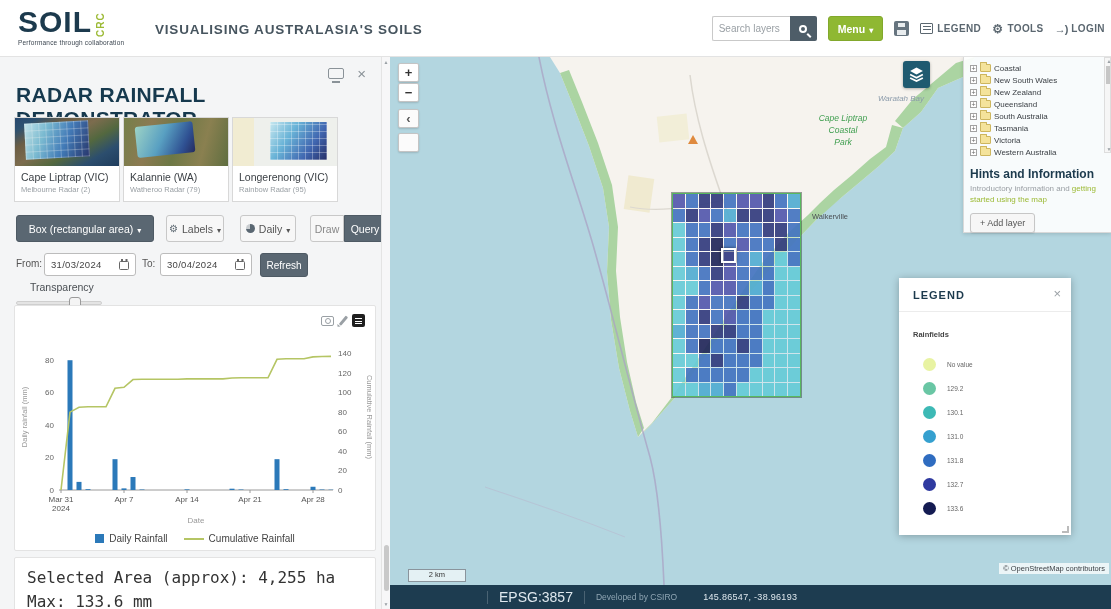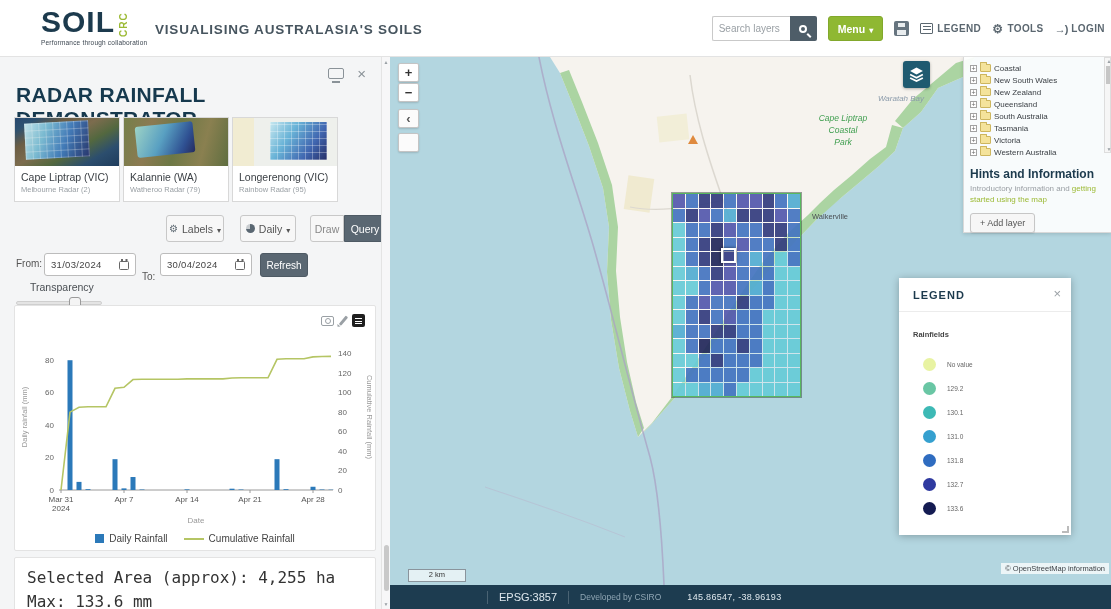--- a/index.html
+++ b/index.html
@@ -1,21 +1,21 @@
 <!DOCTYPE html>
 <html><head>
 <meta charset="utf-8">
 <style>
   * { margin:0; padding:0; box-sizing:border-box; }
   html,body { width:1111px; height:609px; font-family:"Liberation Sans", sans-serif; background:#fff; overflow:hidden; }
   #app { position:relative; width:1111px; height:609px; overflow:hidden; background:#fff; }
 
   
   #header { position:absolute; left:0; top:0; width:1111px; height:57px; background:#fff; border-bottom:1px solid #e3e3e3; z-index:40; }
-  .logo-wrap { position:absolute; left:18px; top:7px;margin-left:23px; }
+  .logo-wrap { position:absolute; left:18px; top:7px; }
   .logo-row { display:flex; align-items:flex-start; }
   .logo-main { font-size:30px; font-weight:800; color:#1c3a4d; letter-spacing:1px; line-height:1; }
   .logo-sub { writing-mode:vertical-rl; transform:rotate(180deg); font-size:10px; font-weight:700; color:#9cba35; letter-spacing:1px; margin-left:3px; height:30px; }
   .logo-tagline { font-size:6.5px; color:#3c4650; margin-top:2px; letter-spacing:0.2px; }
   .app-title { position:absolute; left:155px; top:22px; font-size:13.5px; font-weight:700; color:#47555f; letter-spacing:0.8px; }
   .header-right { position:absolute; right:6px; top:0; height:57px; display:flex; align-items:center; gap:11px; }
   .search-wrap { display:flex; align-items:stretch; height:25px; }
   .search-input { width:78px; border:1px solid #c9c9c9; border-right:none; border-radius:2px 0 0 2px; font-size:10px; padding:0 6px; color:#555; outline:none; }
   .search-input::placeholder { color:#9aa0a5; }
   .search-btn { width:27px; background:#4e5d68; border:none; border-radius:0 2px 2px 0; display:flex; align-items:center; justify-content:center; cursor:pointer; }
@@ -146,21 +146,21 @@
   .legend-dot { width:13px; height:13px; border-radius:50%; flex:0 0 auto; }
   .legend-val { font-size:6.5px; color:#666; }
   .legend-grip { position:absolute; right:2px; bottom:2px; width:7px; height:7px; border-right:2px solid #bbb; border-bottom:2px solid #bbb; cursor:nwse-resize; }
 
   .scalebar { position:absolute; left:18px; top:512px; width:58px; height:13px; background:rgba(255,255,255,.65); border:1.5px solid #8a949c; font-size:7.5px; color:#333; text-align:center; line-height:10px; }
   .attribution { position:absolute; right:2px; top:506px; background:rgba(255,255,255,.75); font-size:7.5px; color:#3a3f44; padding:1px 4px; }
 
   
   #statusbar { position:absolute; left:390px; top:585px; width:721px; height:24px; background:#1d3c50; display:flex; align-items:center; padding-left:86px; }
   .sb-sep { width:1px; height:13px; background:rgba(255,255,255,.2); margin:0 11px; }
-  .sb-epsg { font-size:11px; color:#dfe8ee; }
+  .sb-epsg { font-size:14px; color:#dfe8ee; }
   .sb-credit { font-size:8.5px; color:#8fa5b3; }
   .sb-coords { font-size:9px; color:#dfe8ee; margin-left:26px; letter-spacing:0.3px; }
 </style>
 </head>
 <body>
 
 <div id="app">
 
   <div id="header">
     <div class="logo-wrap">
@@ -216,20 +216,24 @@
         <div class="demo-name">Kalannie (WA)</div>
         <div class="demo-radar">Watheroo Radar (79)</div>
       </div>
       <div class="demo-card">
         <div class="demo-thumb thumb-3"></div>
         <div class="demo-name">Longerenong (VIC)</div>
         <div class="demo-radar">Rainbow Radar (95)</div>
       </div>
     </div>
 
+    <button class="btn-dark pos" style="left:16px; top:158px; width:138px; height:27px;">
+        <span>Box (rectangular area)</span>
+        <span class="caret"></span>
+      </button>
     <button class="btn-light pos" style="left:166px; top:158px; width:58px; height:27px;">
         <span class="icon-gear" style="font-size:10px;">⚙</span>
         <span>Labels</span>
         <span class="caret"></span>
       </button>
     <button class="btn-light pos" style="left:240px; top:158px; width:56px; height:27px;">
         <span class="icon-style"></span>
         <span>Daily</span>
         <span class="caret"></span>
       </button>
@@ -238,21 +242,21 @@
       </button>
     <button class="btn-dark pos" style="left:344px; top:158px; width:42px; height:27px; border-radius:0 3px 3px 0;">
         <span>Query</span>
       </button>
 
     <span class="date-label" style="left:16px; top:201px;">From:</span>
     <div class="date-input" style="left:44px; top:196px; width:92px;">
       <span class="date-value">31/03/2024</span>
       <span class="icon-cal"></span>
     </div>
-    <span class="date-label" style="left:142px; top:201px;margin-top:13px;">To:</span>
+    <span class="date-label" style="left:142px; top:201px;">To:</span>
     <div class="date-input" style="left:160px; top:196px; width:92px;">
       <span class="date-value">30/04/2024</span>
       <span class="icon-cal"></span>
     </div>
     <button class="btn-dark pos" style="left:260px; top:196px; width:48px; height:24px; font-size:10px;">
         <span>Refresh</span>
       </button>
 
     <span class="transp-label" style="left:30px; top:224px;">Transparency</span>
     <div class="slider-track" style="left:16px; top:244px;">
@@ -599,21 +603,21 @@
           </div>
           <div class="legend-row">
             <span class="legend-dot" style="background: rgb(20, 27, 82);"></span>
             <span class="legend-val">133.6</span>
           </div>
         </div>
       <span class="legend-grip"></span>
     </div>
 
     <div class="scalebar">2 km</div>
-    <div class="attribution">© OpenStreetMap information</div>
+    <div class="attribution">© OpenStreetMap contributors</div>
   </div>
 
   <div id="statusbar">
     <div class="sb-sep"></div>
     <span class="sb-epsg">EPSG:3857</span>
     <div class="sb-sep"></div>
     <span class="sb-credit">Developed by CSIRO</span>
     <span class="sb-coords">145.86547, -38.96193</span>
   </div>
 

